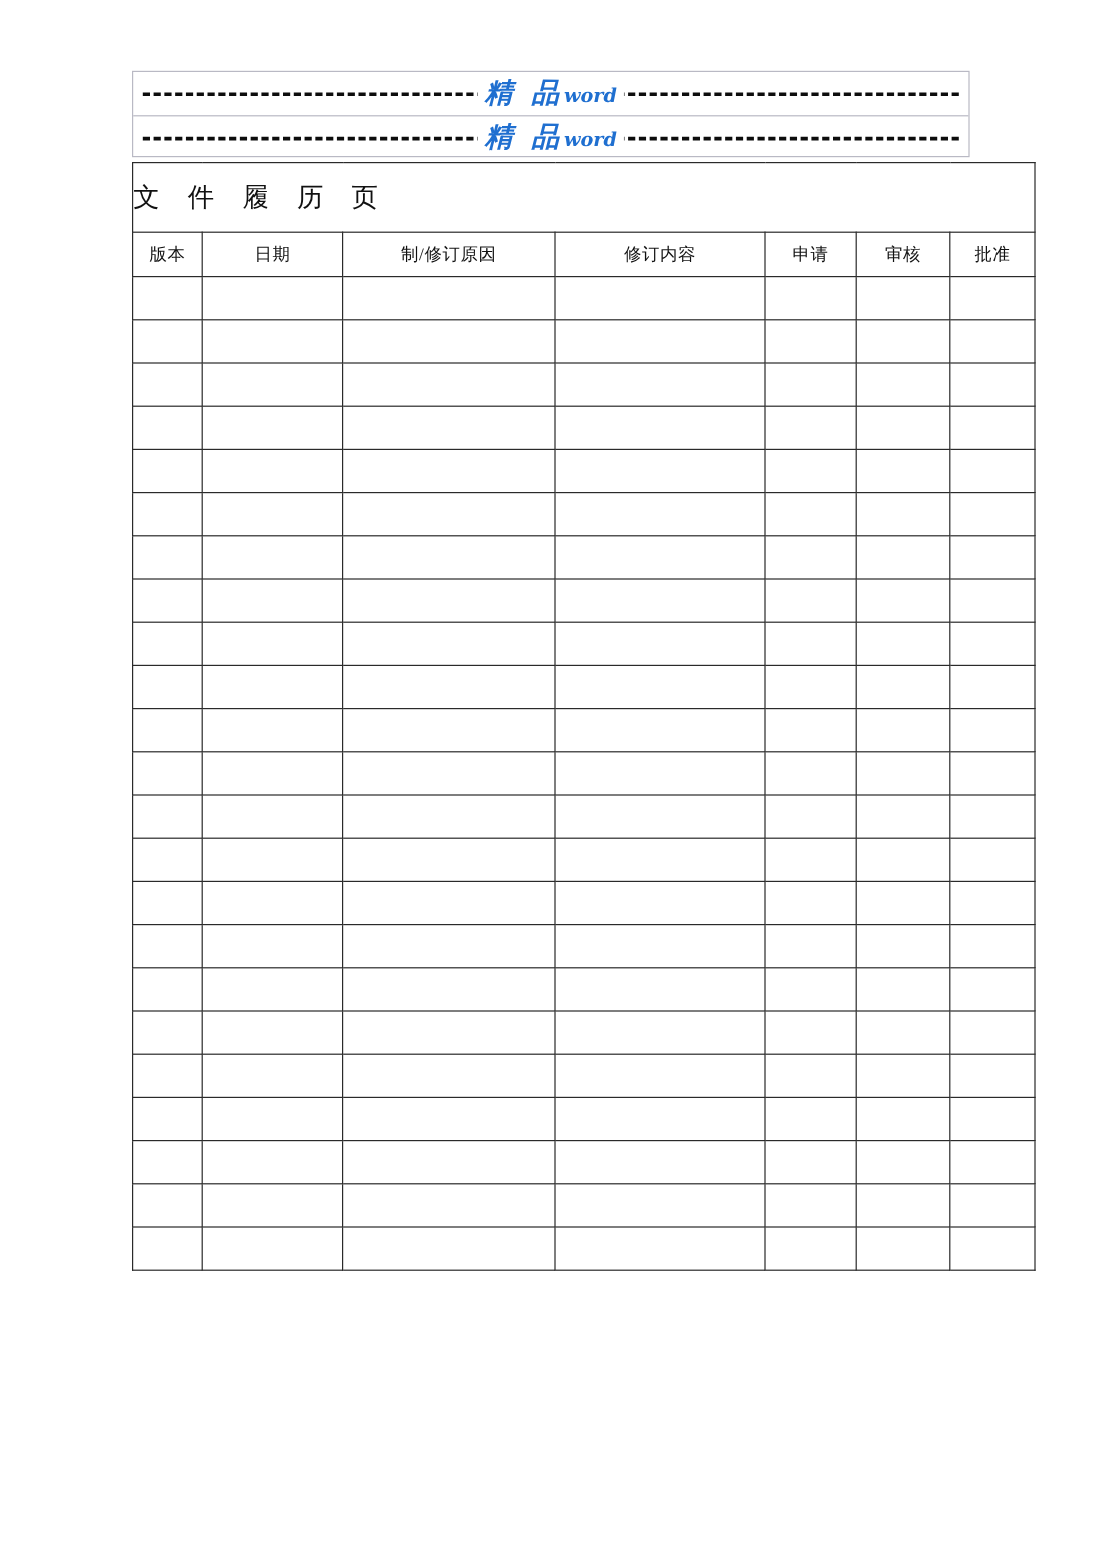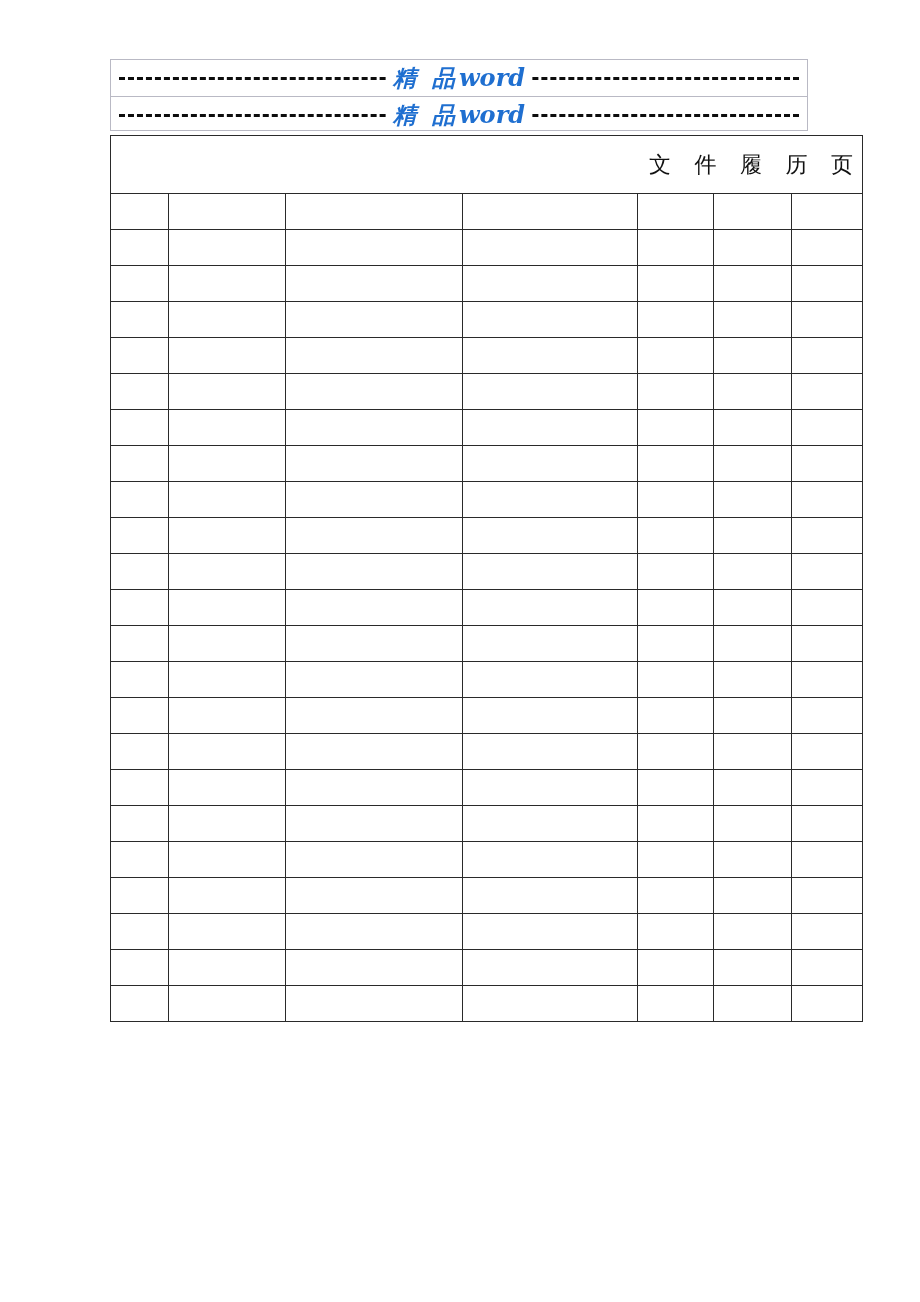--- a/index.html
+++ b/index.html
@@ -68,21 +68,21 @@
     font-size: 20px;
     letter-spacing: 2px;
     white-space: nowrap;
     line-height: 1;
   }
   .wm-text .wm-cn {
     font-size: 23px;
     letter-spacing: 4px;
   }
   .wm-text .wm-en {
-    font-size: 24px;
+    font-size: 16px;
     letter-spacing: 0px;
     margin-top: 34px;
   }
 
   
   .doc-table {
     position: absolute;
     left: 110px;
     top: 135px;
     width: 752px;
@@ -93,21 +93,21 @@
   .doc-table td, .doc-table th {
     border: 1px solid #2a2a2a;
     padding: 0;
     margin: 0;
     font-weight: normal;
     color: #111111;
   }
 
   .title-cell {
     height: 57px;
-    text-align: right;
+    text-align: left;
     vertical-align: middle;
     font-family: "Liberation Serif", "DejaVu Serif", serif;
     font-size: 22px;
     letter-spacing: 9px;
     color: #0a0a0a;
     padding-left: 9px;
   }
 
   .head-cell {
     height: 36px;
@@ -160,20 +160,29 @@
         <col class="c-reason">
       <col class="c-content">
         <col class="c-apply">
         <col class="c-review">
         <col class="c-approve">
     </colgroup>
     <tbody>
       <tr>
         <td class="title-cell" colspan="7">文 件 履 历 页</td>
       </tr>
+      <tr id="header-row">
+          <td class="head-cell">版本</td>
+          <td class="head-cell">日期</td>
+          <td class="head-cell">制/修订原因</td>
+          <td class="head-cell">修订内容</td>
+          <td class="head-cell">申请</td>
+          <td class="head-cell">审核</td>
+          <td class="head-cell">批准</td>
+        </tr>
     <tr>
           <td class="body-cell"></td>
           <td class="body-cell"></td>
           <td class="body-cell"></td>
           <td class="body-cell"></td>
           <td class="body-cell"></td>
           <td class="body-cell"></td>
           <td class="body-cell"></td>
         </tr>
         <tr>

